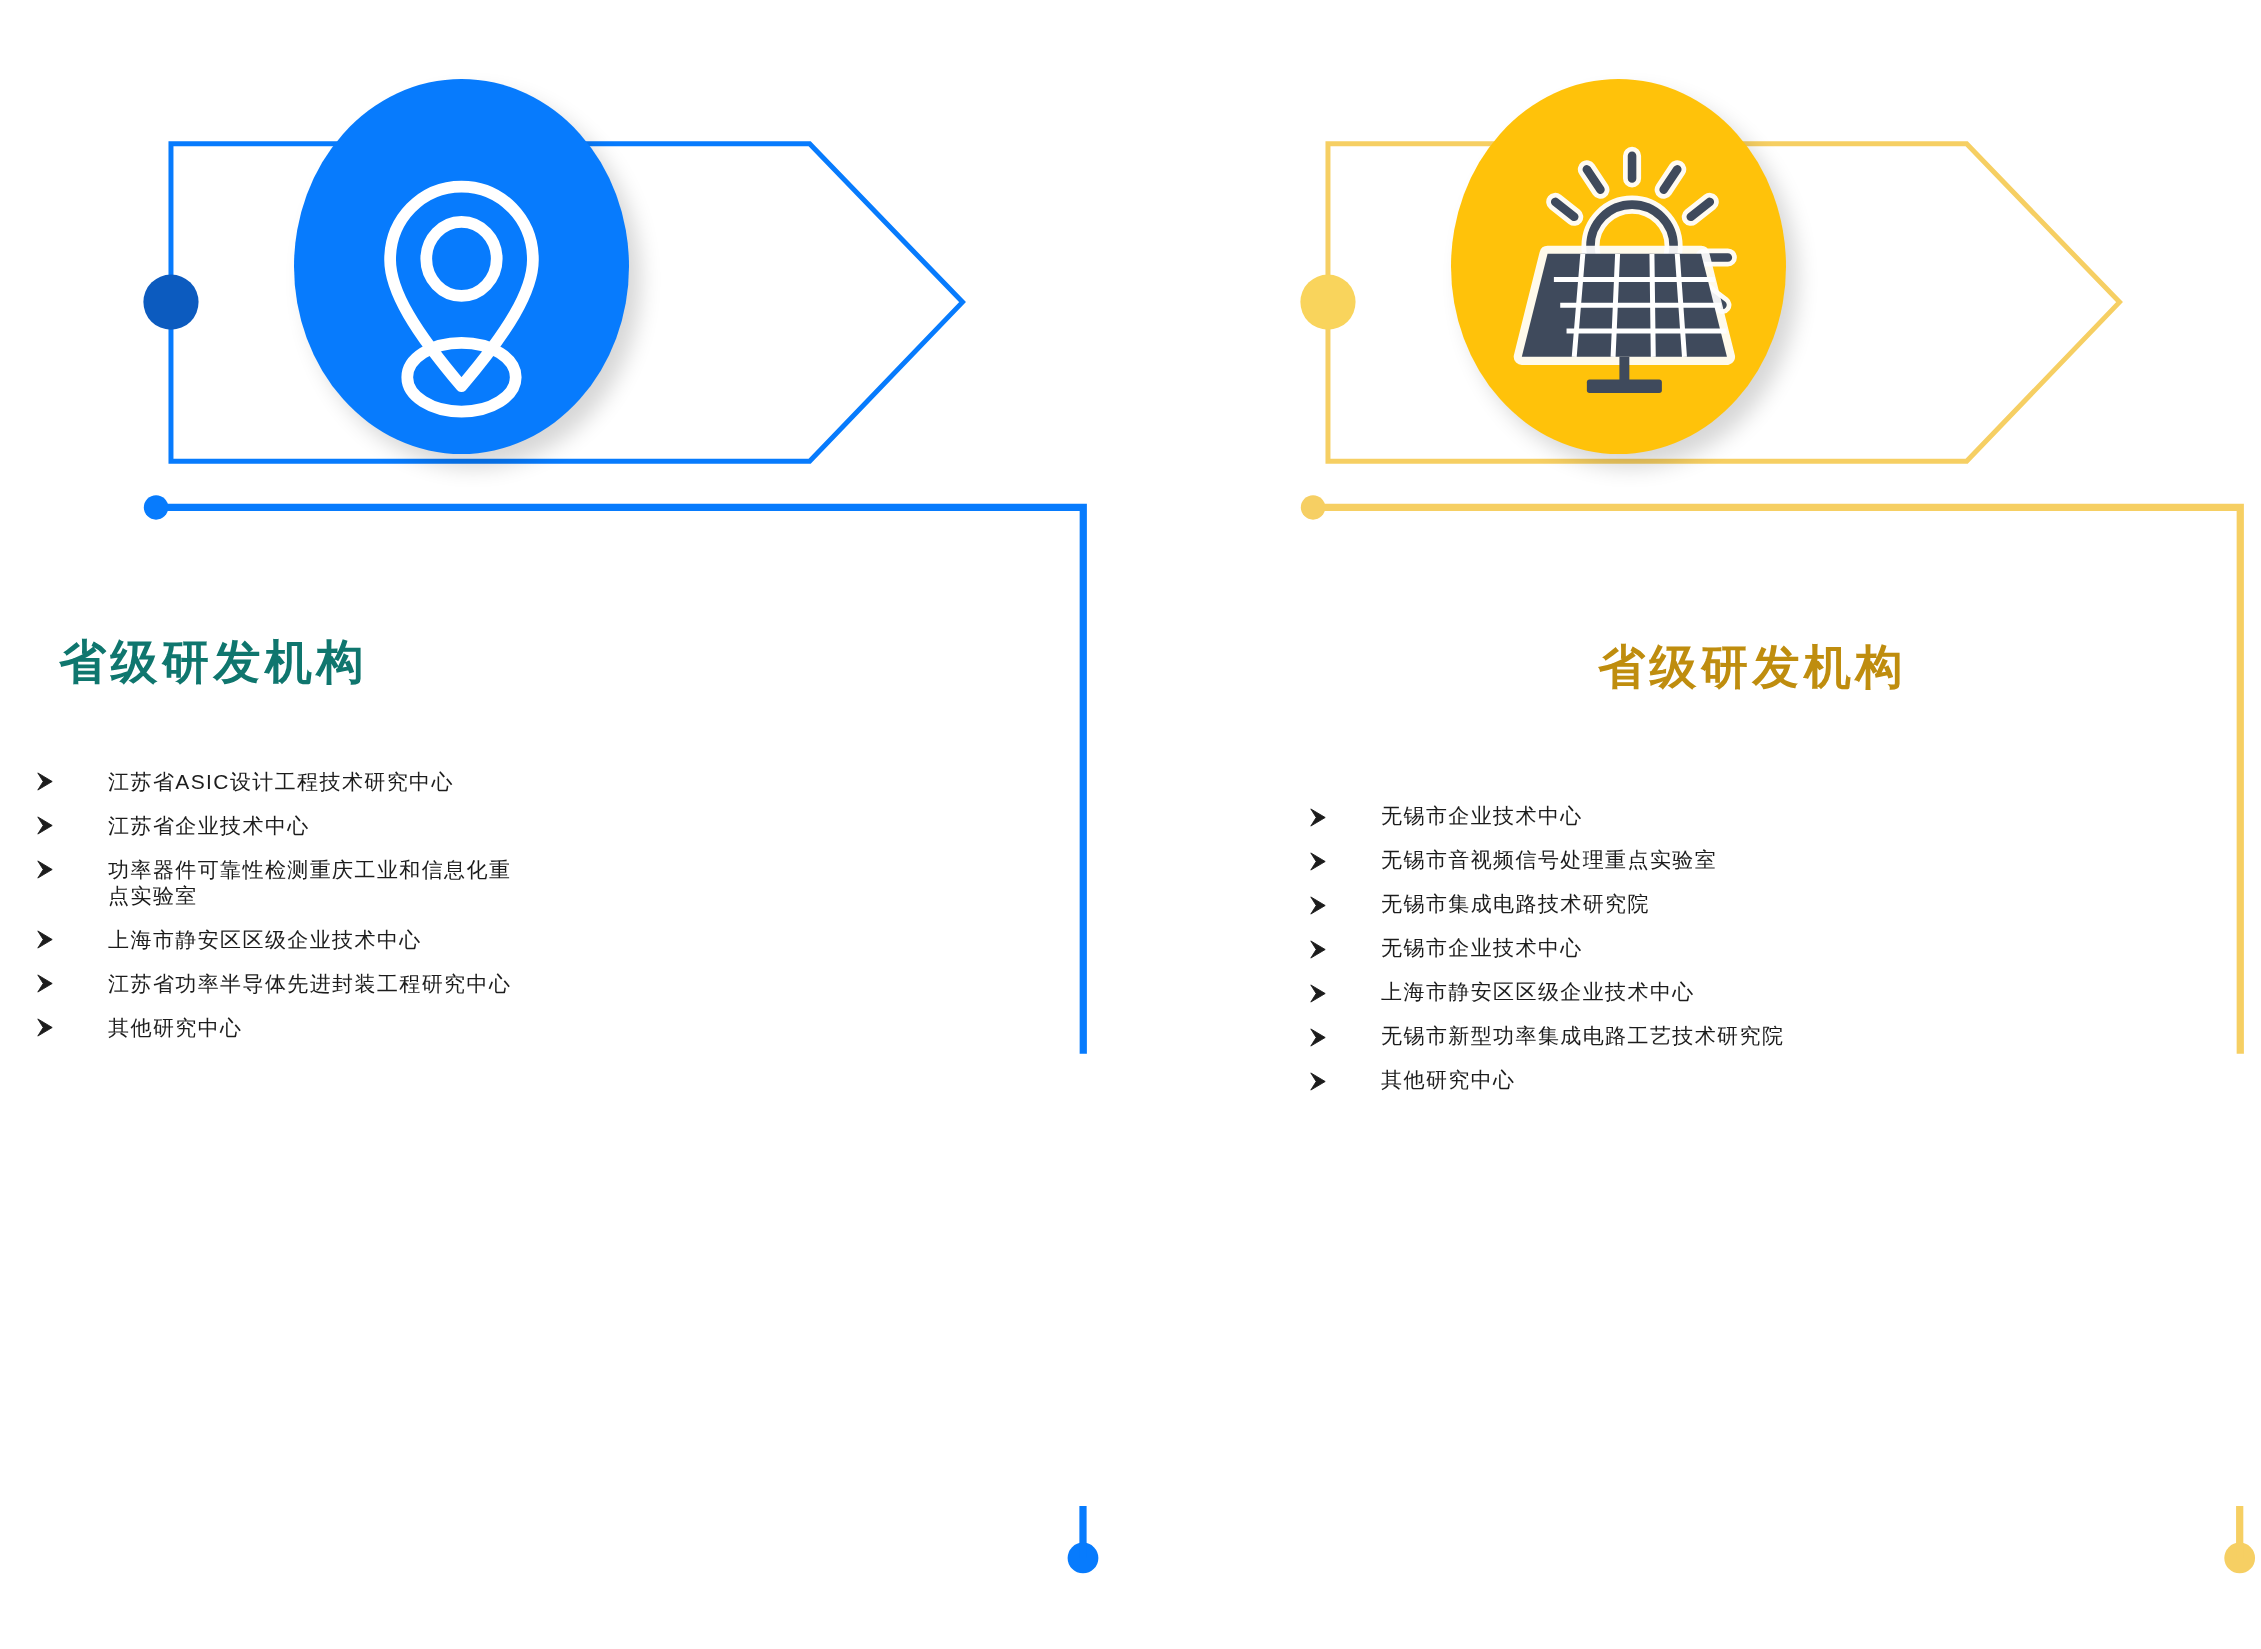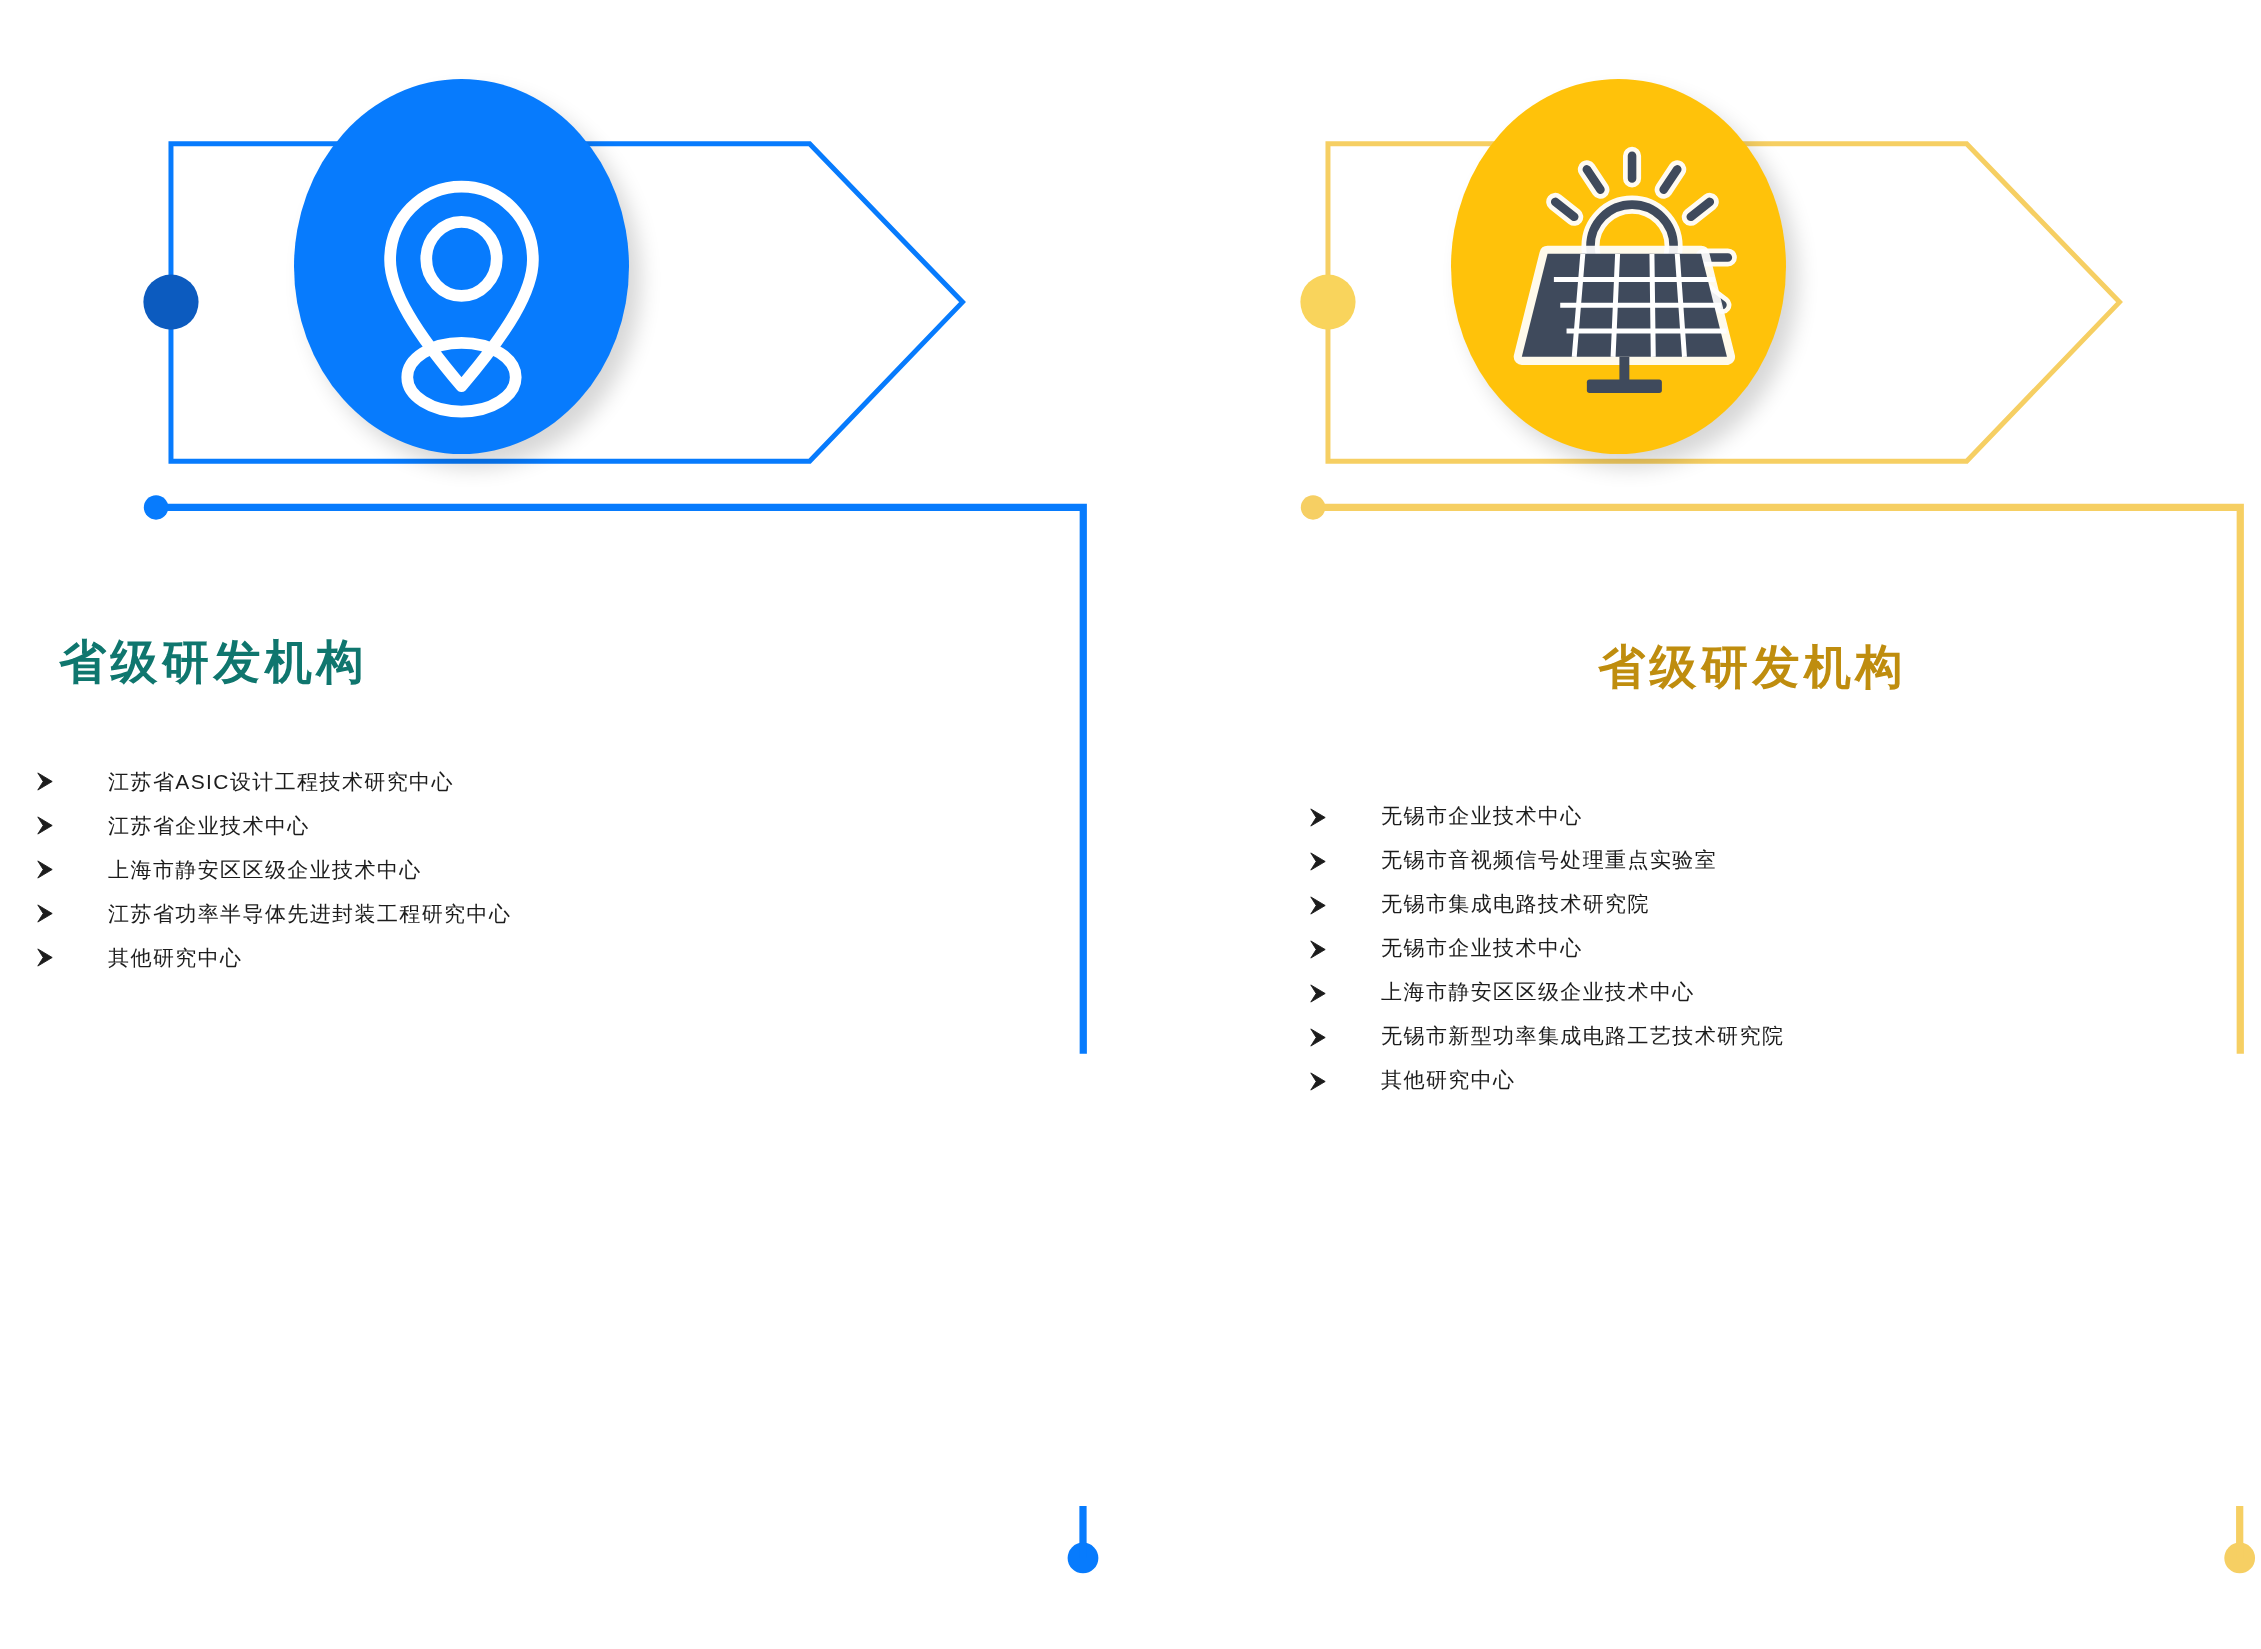--- a/index.html
+++ b/index.html
@@ -115,20 +115,28 @@
         </span>
         <span class="txt">江苏省ASIC设计工程技术研究中心</span>
       </div>
       <div class="li">
         <span class="bul">
           <svg viewBox="0 0 40 46">
               <path d="M 4 4 L 36 23 L 4 42 L 16 23 Z" fill="#1c1c1c" stroke="#1c1c1c" stroke-width="2"></path>
             </svg>
         </span>
         <span class="txt">江苏省企业技术中心</span>
+      </div>
+      <div class="li">
+        <span class="bul">
+          <svg viewBox="0 0 40 46">
+              <path d="M 4 4 L 36 23 L 4 42 L 16 23 Z" fill="#1c1c1c" stroke="#1c1c1c" stroke-width="2"></path>
+            </svg>
+        </span>
+        <span class="txt">功率器件可靠性检测重庆工业和信息化重点实验室</span>
       </div>
       <div class="li">
         <span class="bul">
           <svg viewBox="0 0 40 46">
               <path d="M 4 4 L 36 23 L 4 42 L 16 23 Z" fill="#1c1c1c" stroke="#1c1c1c" stroke-width="2"></path>
             </svg>
         </span>
         <span class="txt">上海市静安区区级企业技术中心</span>
       </div>
       <div class="li">

